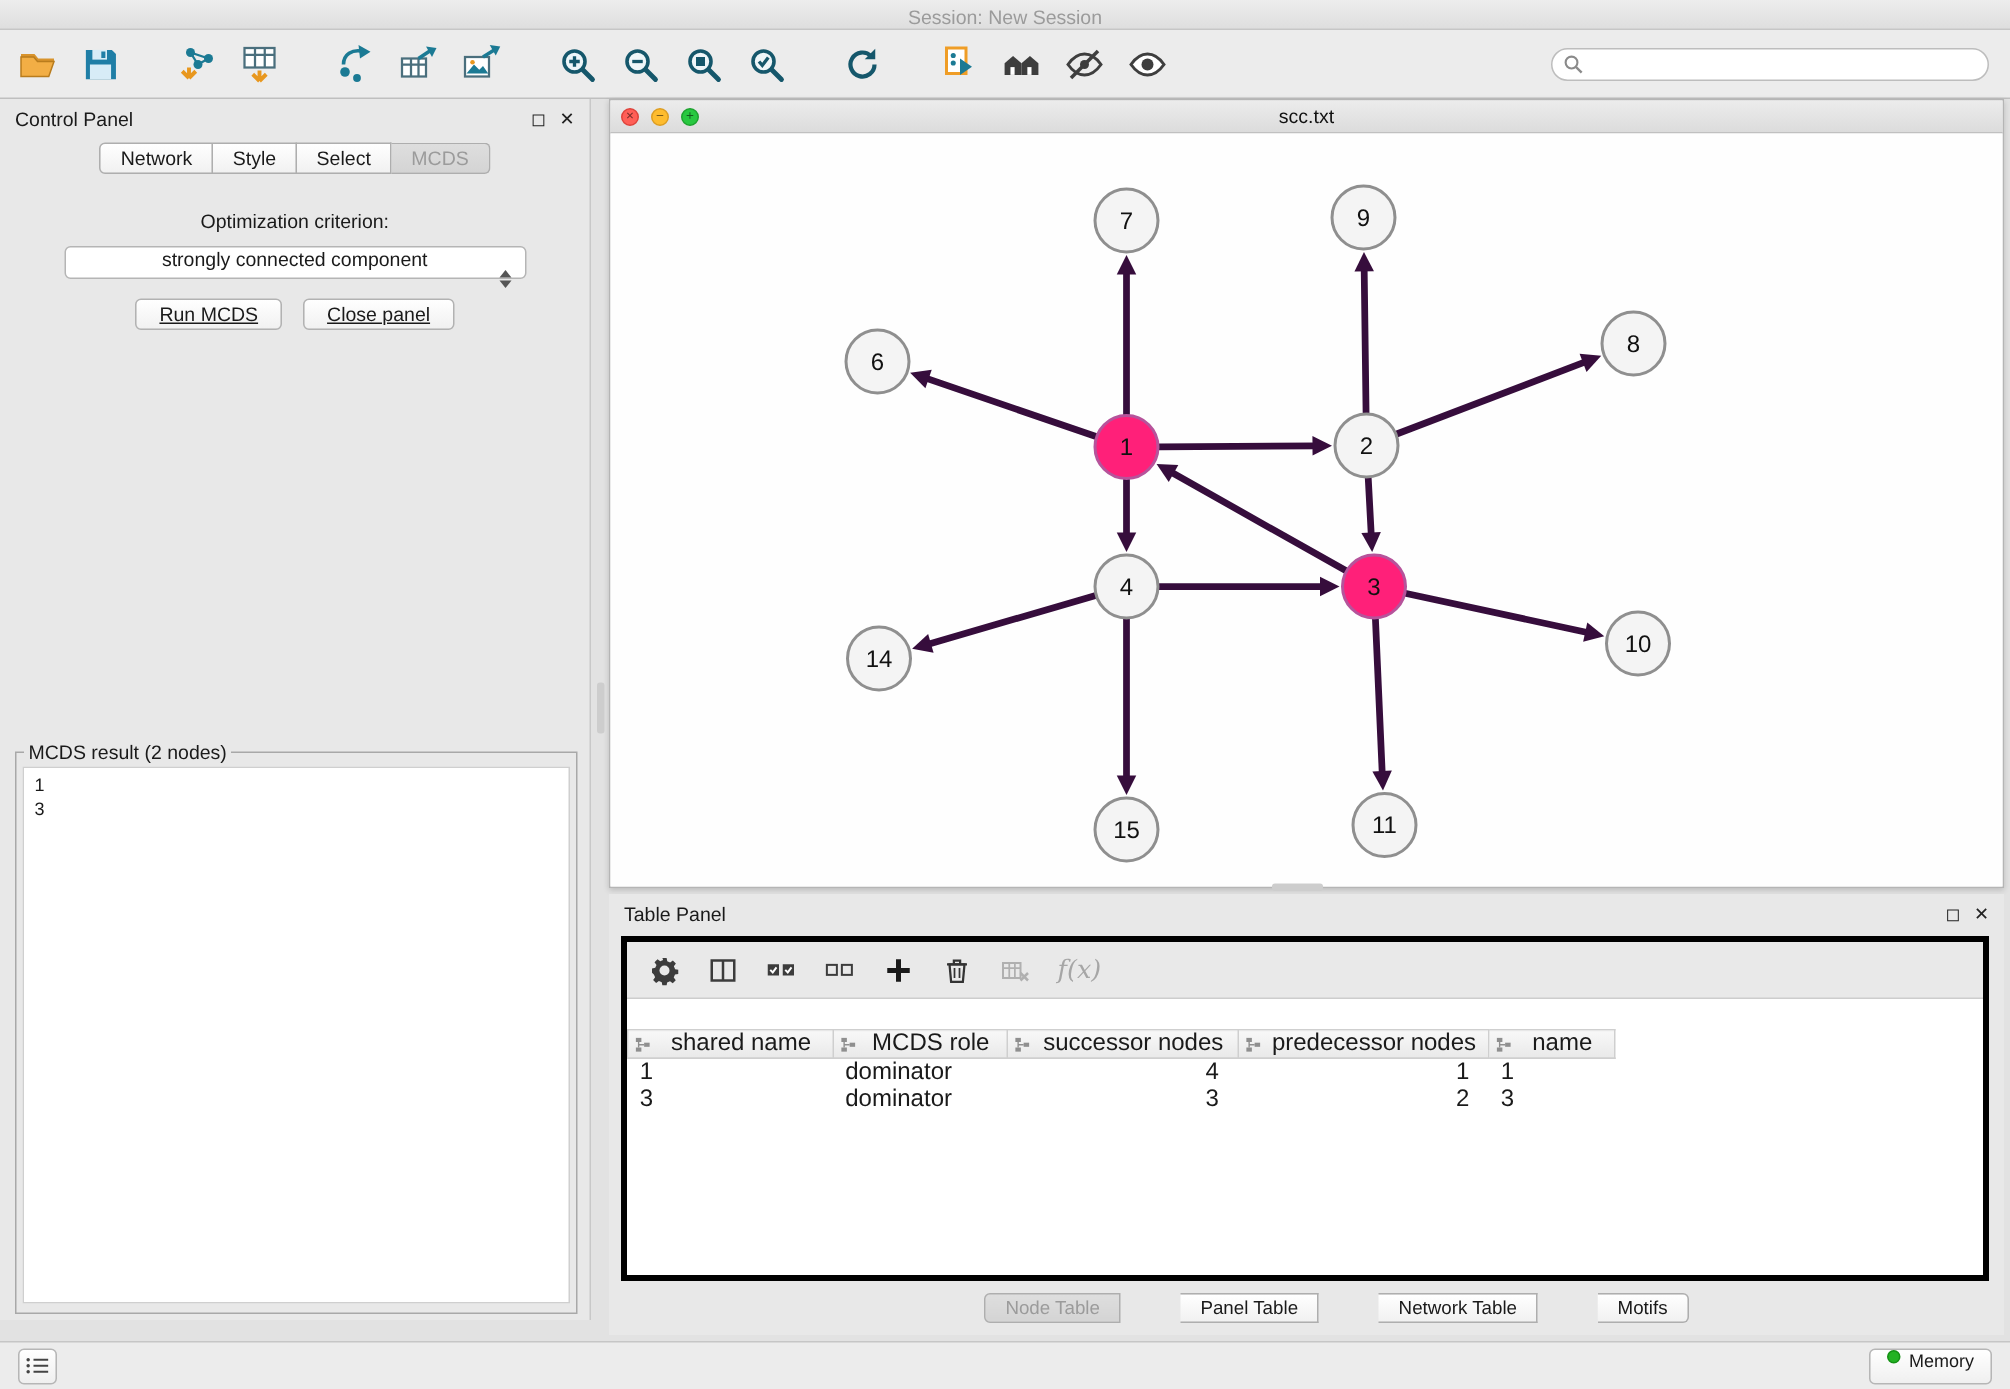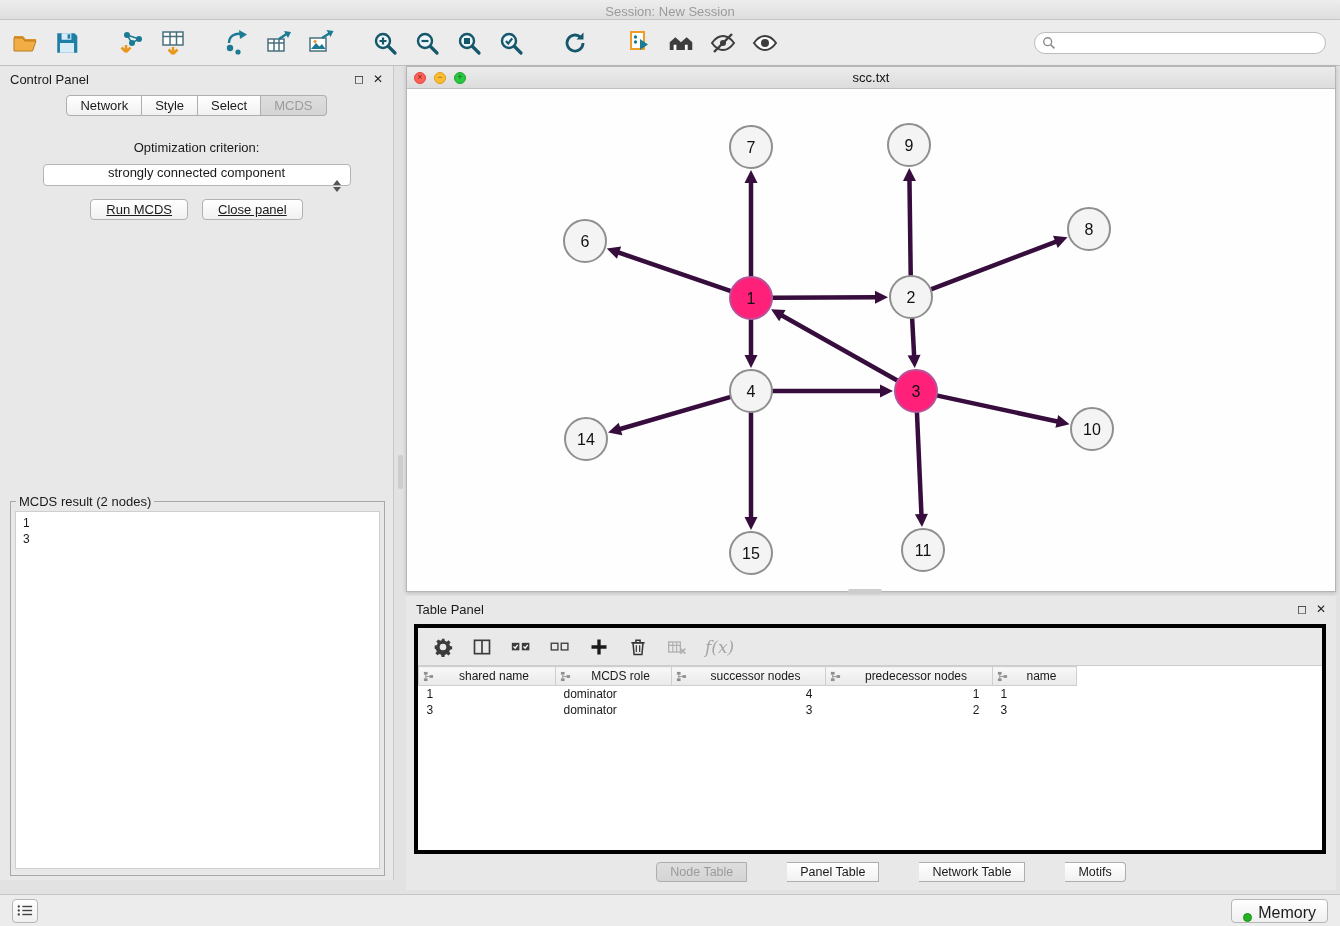--- a/index.html
+++ b/index.html
@@ -70,39 +70,39 @@
   
   .table-panel{position:absolute;left:406px;top:596px;width:930px;height:294px;background:#e8e8e8;}
   .tp-content{position:absolute;left:8px;right:10px;top:28px;bottom:36px;border:4px solid #000000;
     background:#fff;display:flex;flex-direction:column;}
   .tp-toolbar{height:38px;background:#e9e9e9;border-bottom:1px solid #cdcdcd;display:flex;
     align-items:center;padding:0 14px;gap:17px;}
   .tp-ic{width:22px;height:22px;display:flex;align-items:center;justify-content:center;cursor:default;}
   .tp-ic svg{width:20px;height:20px;}
   .fx-label{font-family:"DejaVu Serif",serif;font-style:italic;font-size:17px;color:#a6a6a6;cursor:default;}
   .tp-tablewrap{flex:1;background:#fff;overflow:hidden;}
-  table.node-table{border-collapse:collapse;table-layout:fixed;width:658px;font-size:12px;}
+  table.node-table{border-collapse:collapse;table-layout:fixed;width:658px;font-size:16px;margin-top:20px;}
   .node-table th{height:19px;background:linear-gradient(#f8f8f8,#e9e9e9);border:1px solid #cfcfcf;
     font-weight:normal;padding:0 4px;white-space:nowrap;overflow:hidden;cursor:default;}
   .th-inner{display:flex;align-items:center;}
   .th-inner .sort-ic{flex:0 0 auto;margin-right:3px;display:flex;}
   .th-inner .th-label{flex:1;text-align:center;}
   .node-table td{height:16px;padding:0 8px;white-space:nowrap;overflow:hidden;}
   .node-table td.ar{text-align:right;padding-right:13px;}
   .tp-tabs{position:absolute;left:0;right:0;bottom:8px;display:flex;justify-content:center;}
   .tp-tabs .tab{font-size:12.5px;height:20px;margin-left:40px;}
 
   
   .statusbar{position:absolute;left:0;top:894px;width:1340px;height:32px;background:#ececec;
     border-top:1px solid #c6c6c6;display:flex;align-items:center;padding:0 12px;}
   .menu-btn{width:26px;height:24px;border:1px solid #b6b6b6;border-radius:4px;
     background:linear-gradient(#ffffff,#efefef);display:flex;align-items:center;justify-content:center;cursor:default;}
   .memory-btn{margin-left:auto;height:24px;border:1px solid #b6b6b6;border-radius:4px;
-    background:linear-gradient(#ffffff,#efefef);display:flex;align-items:flex-end;gap:6px;padding:0 11px;
-    font-size:16px;cursor:default;}
+    background:linear-gradient(#ffffff,#efefef);display:flex;align-items:flex-start;gap:6px;padding:0 11px;
+    font-size:12px;cursor:default;}
   .mem-dot{width:9px;height:9px;border-radius:50%;background:#23b223;border:1px solid #149114;}
 </style>
 </head>
 <body>
 
 <div class="titlebar">
   <span>Session: New Session</span>
 </div>
 
 <div class="toolbar">

